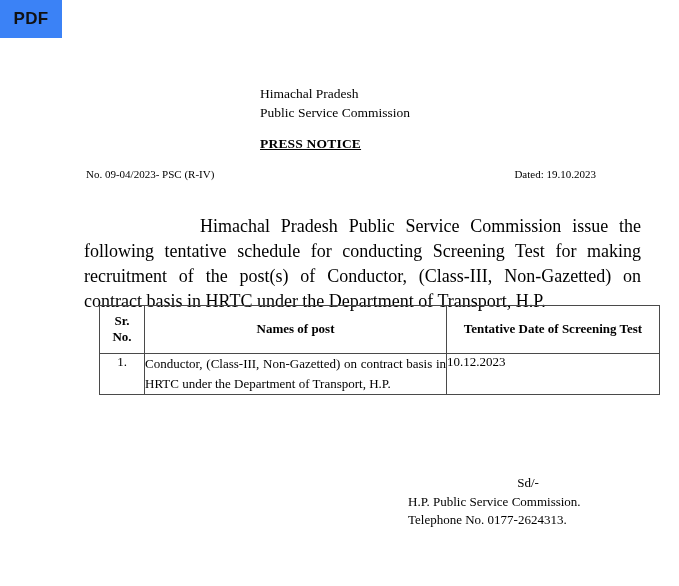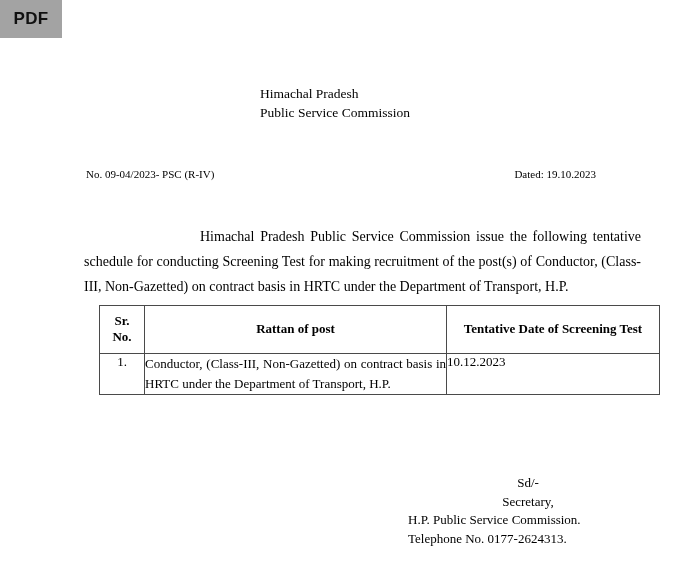--- a/index.html
+++ b/index.html
@@ -16,21 +16,21 @@
     overflow: hidden;
   }
 
   
   .pdf-badge {
     position: absolute;
     left: 0;
     top: 0;
     width: 62px;
     height: 38px;
-    background: #a3a3a3;
+    background: #3b82f6;
     display: flex;
     align-items: center;
     justify-content: center;
     font-family: "Liberation Sans", "DejaVu Sans", sans-serif;
     font-weight: bold;
     font-size: 17px;
     letter-spacing: 0.3px;
     color: #111111;
   }
 
@@ -68,23 +68,23 @@
     top: 168px;
     width: 510px;
     font-size: 11px;
     display: flex;
     justify-content: space-between;
   }
 
   .body-para {
     position: absolute;
     left: 84px;
-    top: 224px;
+    top: 214px;
     width: 557px;
-    font-size: 14px;
+    font-size: 18px;
     line-height: 25px;
     text-align: justify;
     text-indent: 116px;
   }
 
   
   .notice-table {
     position: absolute;
     left: 83px;
     top: 305px;
@@ -146,50 +146,50 @@
   <span>PDF</span>
 </div>
 
 <div class="page">
 
   <div class="masthead">
     <div>Himachal Pradesh</div>
     <div>Public Service Commission</div>
   </div>
 
+  <div class="press-notice">PRESS NOTICE</div>
 
   <div class="refline">
     <span>No. 09-04/2023- PSC (R-IV)</span>
     <span>Dated: 19.10.2023</span>
   </div>
 
   <div class="body-para">Himachal Pradesh Public Service Commission issue the following tentative schedule for conducting Screening Test for making recruitment of the post(s) of Conductor, (Class-III, Non-Gazetted) on contract basis in HRTC under the Department of Transport, H.P.</div>
 
   <table class="notice-table">
     <colgroup>
       <col class="col-sr">
       <col class="col-post">
       <col class="col-date">
     </colgroup>
     <thead>
       <tr>
         <th class="th-sr">Sr. No.</th>
-        <th>Rattan of post</th>
+        <th>Names of post</th>
         <th>Tentative Date of Screening Test</th>
       </tr>
     </thead>
     <tbody>
       <tr>
         <td class="cell-sr">1.</td>
         <td class="cell-post">Conductor, (Class-III, Non-Gazetted) on contract basis in HRTC under the Department of Transport, H.P.</td>
         <td class="cell-date">10.12.2023</td>
       </tr>
     </tbody>
   </table>
 
   <div class="sign-block">
     <div class="sign-center">Sd/-</div>
-    <div class="sign-center">Secretary,</div>
     <div class="sign-left">H.P. Public Service Commission.</div>
     <div class="sign-left">Telephone No.  0177-2624313.</div>
   </div>
 
 </div>
 
 </body></html>

